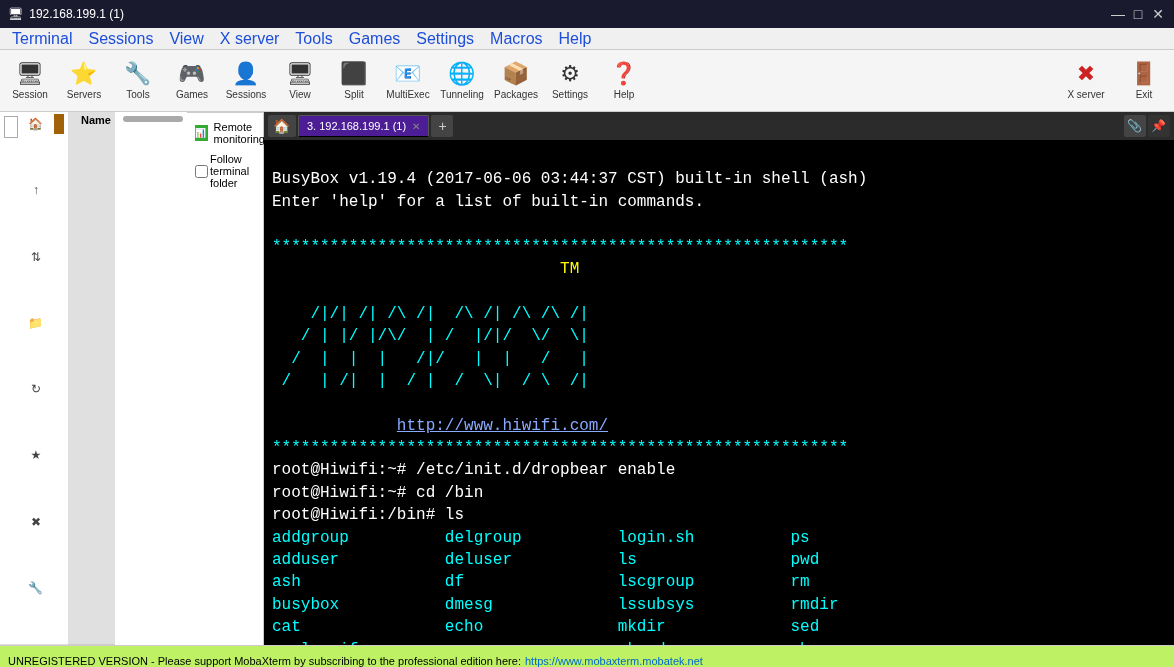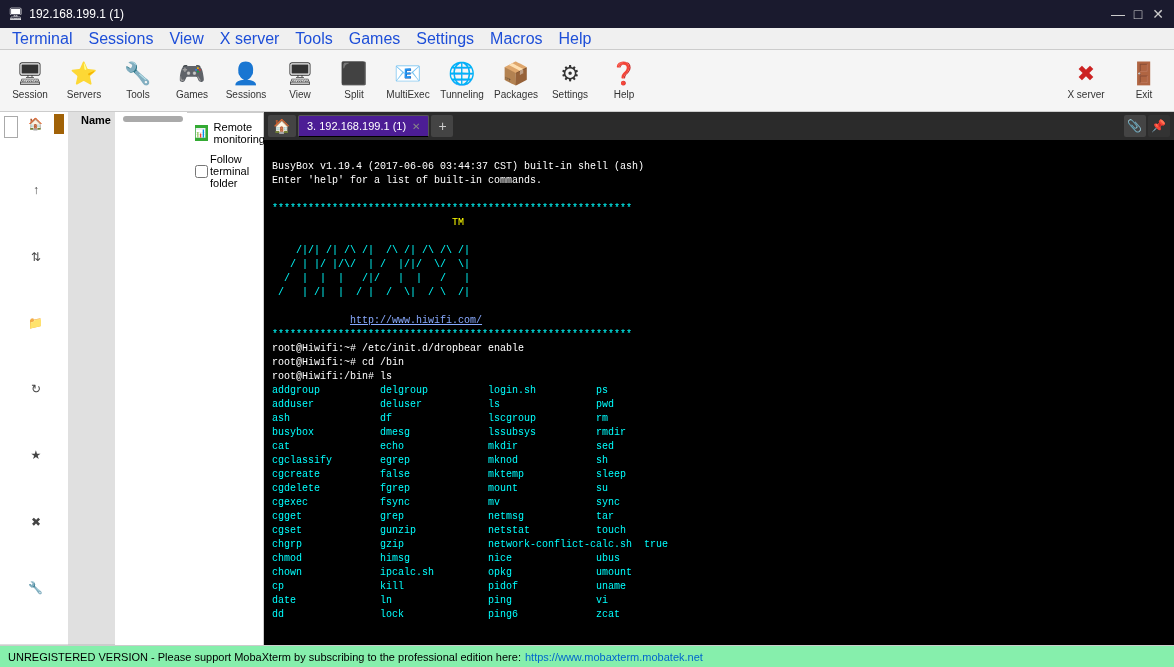--- a/index.html
+++ b/index.html
@@ -150,24 +150,24 @@
       display: flex;
       align-items: center;
       gap: 2px;
       padding: 4px;
       font-size: 11px;
     }
 
     
     .status-bar {
       height: 22px;
-      background: #86efac;
+      background: #bef264;
       border-top: 1px solid #ccc;
       display: flex;
-      align-items: center;
+      align-items: flex-end;
       padding: 0 8px;
       font-size: 11px;
       gap: 4px;
     }
     .status-bar a { color: #0066cc; text-decoration: none; }
 
     
     .terminal-area {
       flex: 1;
       display: flex;
@@ -234,21 +234,21 @@
       border-radius: 2px;
       font-size: 12px;
     }
 
     
     .terminal-content {
       flex: 1;
       background: #000;
       color: #d4d4d4;
       font-family: 'Courier New', Courier, monospace;
-      font-size: 10px;
+      font-size: 16px;
       padding: 6px 8px;
       overflow: auto;
       white-space: pre;
       line-height: 1.4;
     }
     .term-cyan { color: #00ffff; }
     .term-white { color: #ffffff; }
     .term-yellow { color: #ffff00; }
     .term-link { color: #88aaff; text-decoration: underline; }
   </style>

